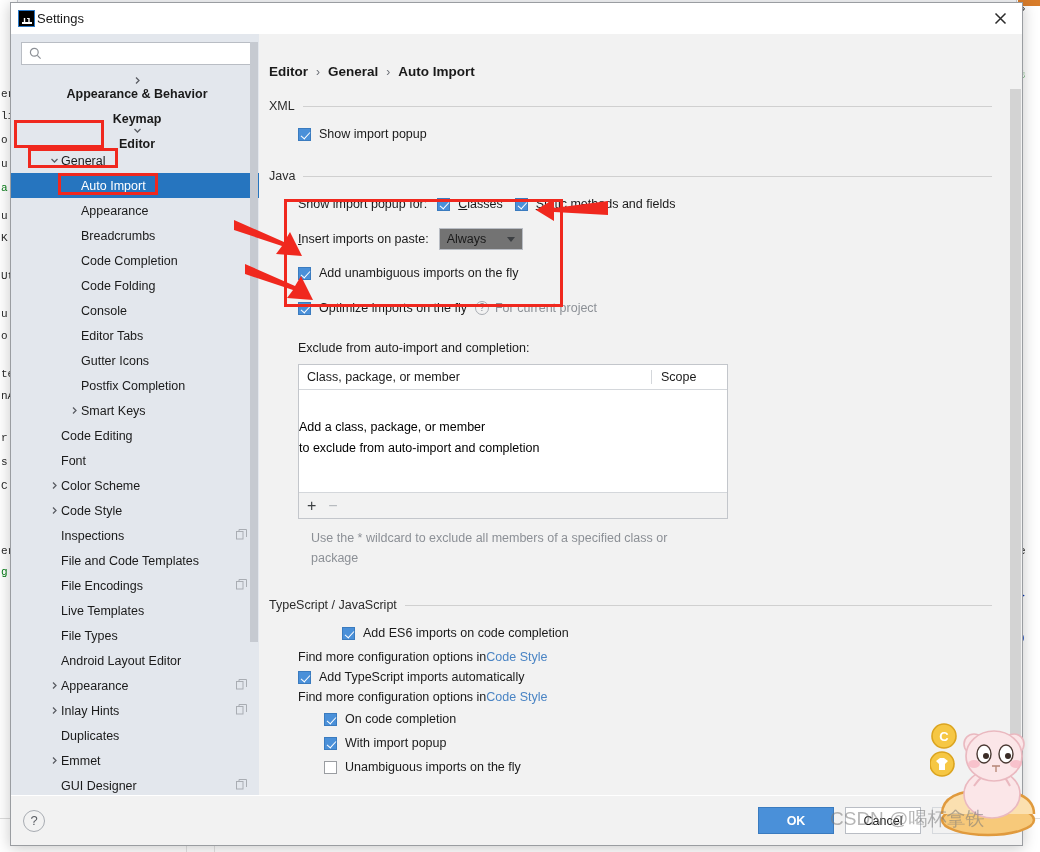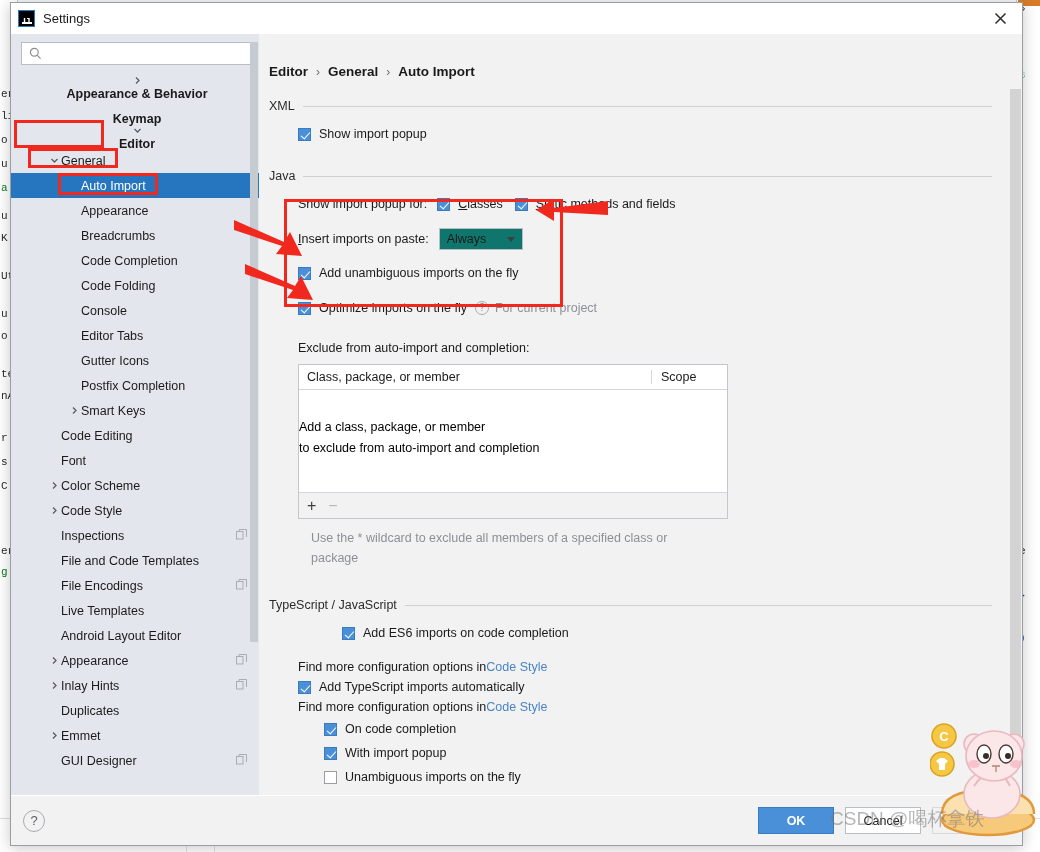--- a/index.html
+++ b/index.html
@@ -86,21 +86,21 @@
     padding-left: 7px;
     position: relative;
     border-bottom: 1px solid #ffffff;
   }
   .ij-logo {
     width: 17px; height: 17px; flex: 0 0 17px;
     background: #000000;
     border: 1px solid #2878c8;
     position: relative;
     display: flex; align-items: flex-end; justify-content: center;
-    margin-right: 8px;
+    margin-right: 2px;
   }
   .ij-logo span {
     color: #ffffff; font-size: 9px; font-weight: bold;
     font-family: "Liberation Sans", sans-serif; letter-spacing: -0.5px;
     line-height: 1;
   }
   .ij-logo::after {
     content: ""; position: absolute; left: 3px; bottom: 2px;
     width: 10px; height: 2px; background: #ffffff;
   }
@@ -249,21 +249,21 @@
     border: solid #ffffff;
     border-width: 0 1.8px 1.8px 0;
     transform: rotate(42deg);
   }
   .cb-label { font-size: 12.5px; color: #1a1a1a; }
   .cb-label .mn { text-decoration: underline; }
 
   .combo {
     height: 22px;
     min-width: 84px;
-    background: #0f766e;
+    background: #737373;
     border: 1px solid #b9bdc4;
     display: inline-flex; align-items: center;
     padding: 0 0 0 7px;
     font-size: 12.5px; color: #1a1a1a;
     position: relative;
     cursor: pointer;
   }
   .combo .caret {
     margin-left: auto;
     width: 22px;
@@ -606,20 +606,24 @@
                 <rect x="0.5" y="2.5" width="6.5" height="7.5" fill="none" stroke="#7b7f85" stroke-width="1"></rect>
                 <path d="M3 2.5 V0.5 H10.5 V8" fill="none" stroke="#7b7f85" stroke-width="1"></path>
               </svg></span>
           </div>
           <div class="tree-row d1">
             <span class="arrow"></span>
             <span class="lbl">Live Templates</span>
           </div>
           <div class="tree-row d1">
             <span class="arrow"></span>
+            <span class="lbl">File Types</span>
+          </div>
+          <div class="tree-row d1">
+            <span class="arrow"></span>
             <span class="lbl">Android Layout Editor</span>
           </div>
           <div class="tree-row d1">
             <span class="arrow">
               <svg width="9" height="9" viewBox="0 0 9 9">
                 <path d="M3 1.5 L6 4.5 L3 7.5" fill="none" stroke="currentColor" stroke-width="1.3"></path>
               </svg>
             </span>
             <span class="lbl">Appearance</span>
             <span class="copy-ico"><svg width="11" height="11" viewBox="0 0 11 11">
@@ -743,21 +747,21 @@
 
           <div class="table-note">Use the * wildcard to exclude all members of a specified class or package</div>
         </div>
 
         <div class="group" style="margin-top:30px;">
           <div class="group-head">
             <span>TypeScript / JavaScript</span>
             <span class="line"></span>
           </div>
 
-          <div class="row indent1" style="margin-bottom:20px;padding-left:44px;">
+          <div class="row indent1" style="margin-bottom:10px;padding-left:44px;">
             <span class="cb on"></span>
             <span class="cb-label">Add ES6 imports on code completion</span>
           </div>
           <div class="row indent1" style="margin-bottom:6px;">
             <span class="cb-label">Find more configuration options in </span>
             <span class="link">Code Style</span>
           </div>
 
           <div class="row indent1" style="margin-bottom:6px;">
             <span class="cb on"></span>

